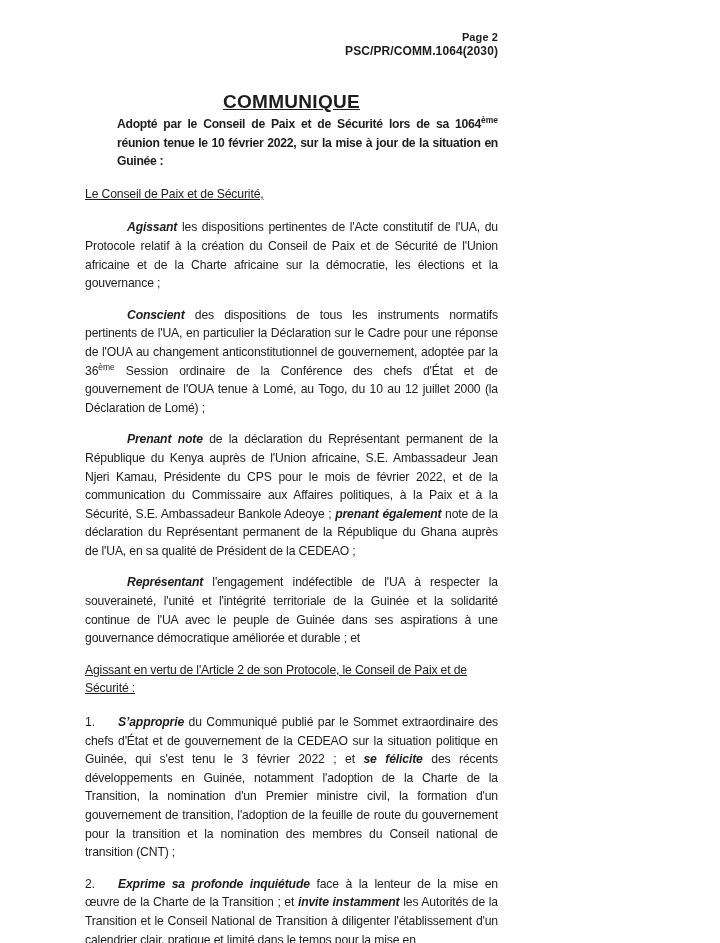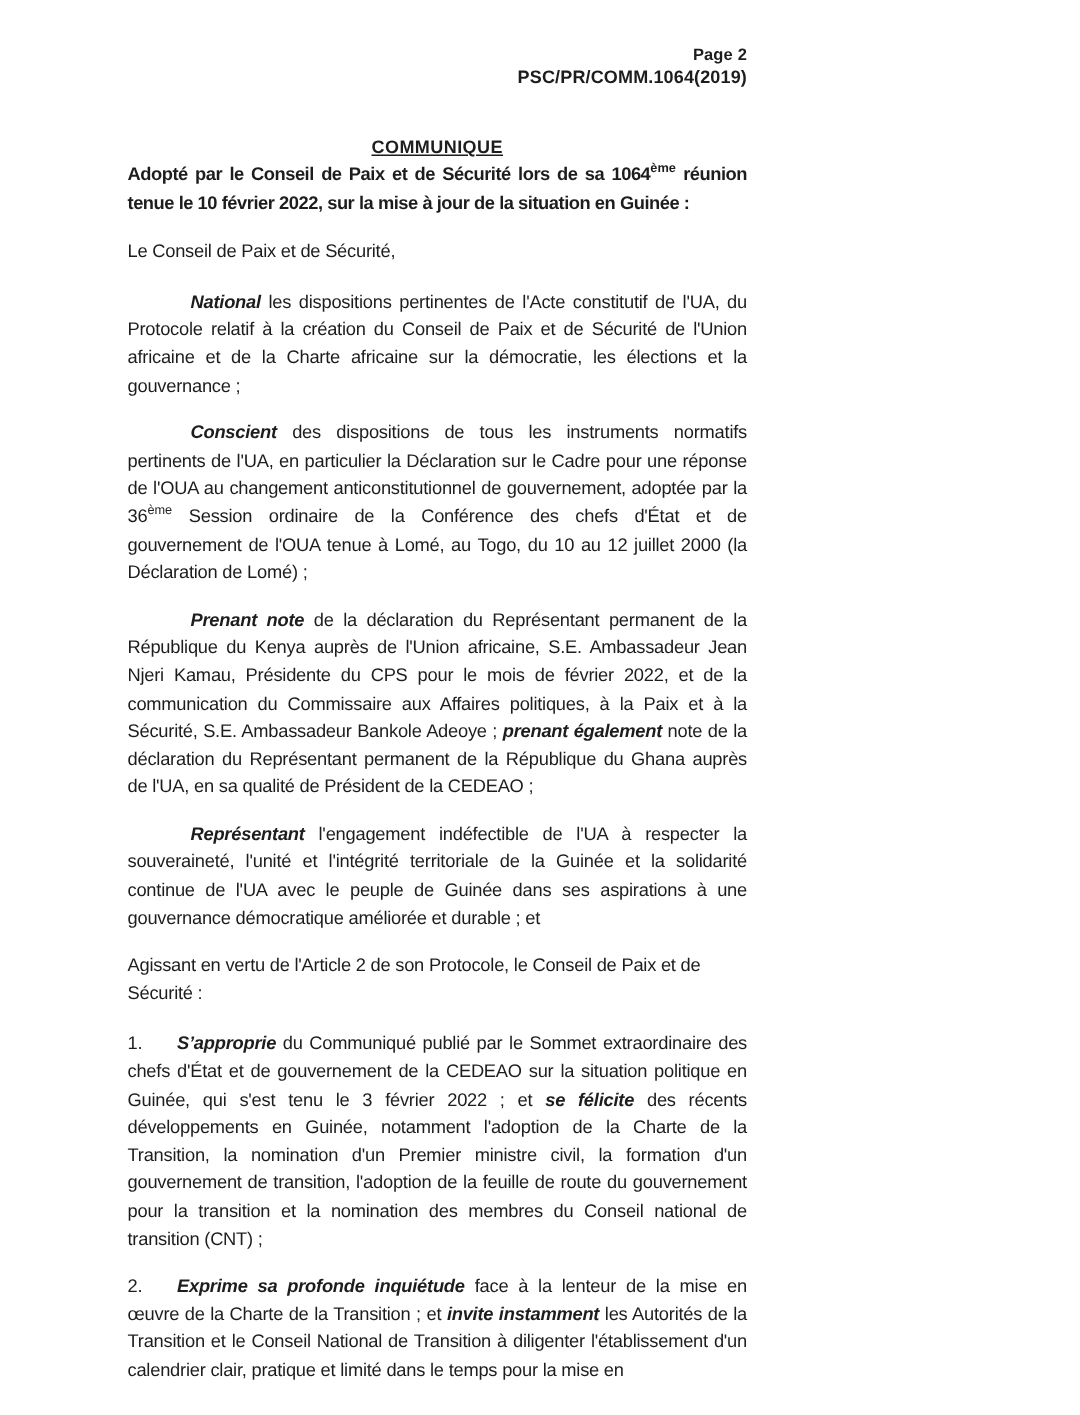--- a/index.html
+++ b/index.html
@@ -27,42 +27,44 @@
     font-size: 11px;
     letter-spacing: 0.1px;
   }
   .doc-header .doc-ref {
     font-size: 12px;
     letter-spacing: 0.1px;
   }
   .title {
     margin: 33px 0 2px 0;
     text-align: center;
-    font-size: 12px;
+    font-size: 19px;
     font-weight: bold;
     text-decoration: underline;
     letter-spacing: 0.3px;
   }
   p.body {
     margin: 0 0 13px 0;
     font-size: 12.2px;
     line-height: 18.6px;
     text-align: justify;
     letter-spacing: -0.15px;
   }
   p.intro {
     font-weight: bold;
     letter-spacing: -0.3px;
     margin-bottom: 14px;
+    margin-left: 32px;
   }
   p.salutation {
     text-align: left;
     margin-bottom: 15px;
   }
   .underlined {
+    text-decoration: underline;
   }
   p.indent {
     text-indent: 42px;
   }
   .lead {
     font-weight: bold;
     font-style: italic;
   }
   p.acting {
     text-align: left;
@@ -81,30 +83,30 @@
     letter-spacing: 0;
   }
 </style>
 </head>
 <body>
 
 <div class="page">
 
   <div class="doc-header">
     <div class="page-num">Page 2</div>
-    <div class="doc-ref">PSC/PR/COMM.1064(2019)</div>
+    <div class="doc-ref">PSC/PR/COMM.1064(2030)</div>
   </div>
 
   <div class="title">COMMUNIQUE</div>
 
   <p class="body intro"><span>Adopté par le Conseil de Paix et de Sécurité lors de sa 1064</span><sup>ème</sup><span> réunion tenue le 10 février 2022, sur la mise à jour de la situation en Guinée :</span></p>
 
   <p class="body salutation"><span class="underlined">Le Conseil de Paix et de Sécurité,</span></p>
 
-  <p class="body indent"><span class="lead">National</span><span> les dispositions pertinentes de l'Acte constitutif de l'UA, du Protocole relatif à la création du Conseil de Paix et de Sécurité de l'Union africaine et de la Charte africaine sur la démocratie, les élections et la gouvernance ;</span></p>
+  <p class="body indent"><span class="lead">Agissant</span><span> les dispositions pertinentes de l'Acte constitutif de l'UA, du Protocole relatif à la création du Conseil de Paix et de Sécurité de l'Union africaine et de la Charte africaine sur la démocratie, les élections et la gouvernance ;</span></p>
 
   <p class="body indent"><span class="lead">Conscient</span><span> des dispositions de tous les instruments normatifs pertinents de l'UA, en particulier la Déclaration sur le Cadre pour une réponse de l'OUA au changement anticonstitutionnel de gouvernement, adoptée par la 36</span><sup>ème</sup><span> Session ordinaire de la Conférence des chefs d'État et de gouvernement de l'OUA tenue à Lomé, au Togo, du 10 au 12 juillet 2000 (la Déclaration de Lomé) ;</span></p>
 
 
   <p class="body indent"><span class="lead">Prenant note</span><span> de la déclaration du Représentant permanent de la République du Kenya auprès de l'Union africaine, S.E. Ambassadeur Jean Njeri Kamau, Présidente du CPS pour le mois de février 2022, et de la communication du Commissaire aux Affaires politiques, à la Paix et à la Sécurité, S.E. Ambassadeur Bankole Adeoye ; </span><span class="lead">prenant également</span><span> note de la déclaration du Représentant permanent de la République du Ghana auprès de l'UA, en sa qualité de Président de la CEDEAO ;</span></p>
 
   <p class="body indent"><span class="lead">Représentant</span><span> l'engagement indéfectible de l'UA à respecter la souveraineté, l'unité et l'intégrité territoriale de la Guinée et la solidarité continue de l'UA avec le peuple de Guinée dans ses aspirations à une gouvernance démocratique améliorée et durable ; et</span></p>
 
   <p class="body acting"><span class="underlined">Agissant en vertu de l'Article 2 de son Protocole, le Conseil de Paix et de Sécurité :</span></p>
 

